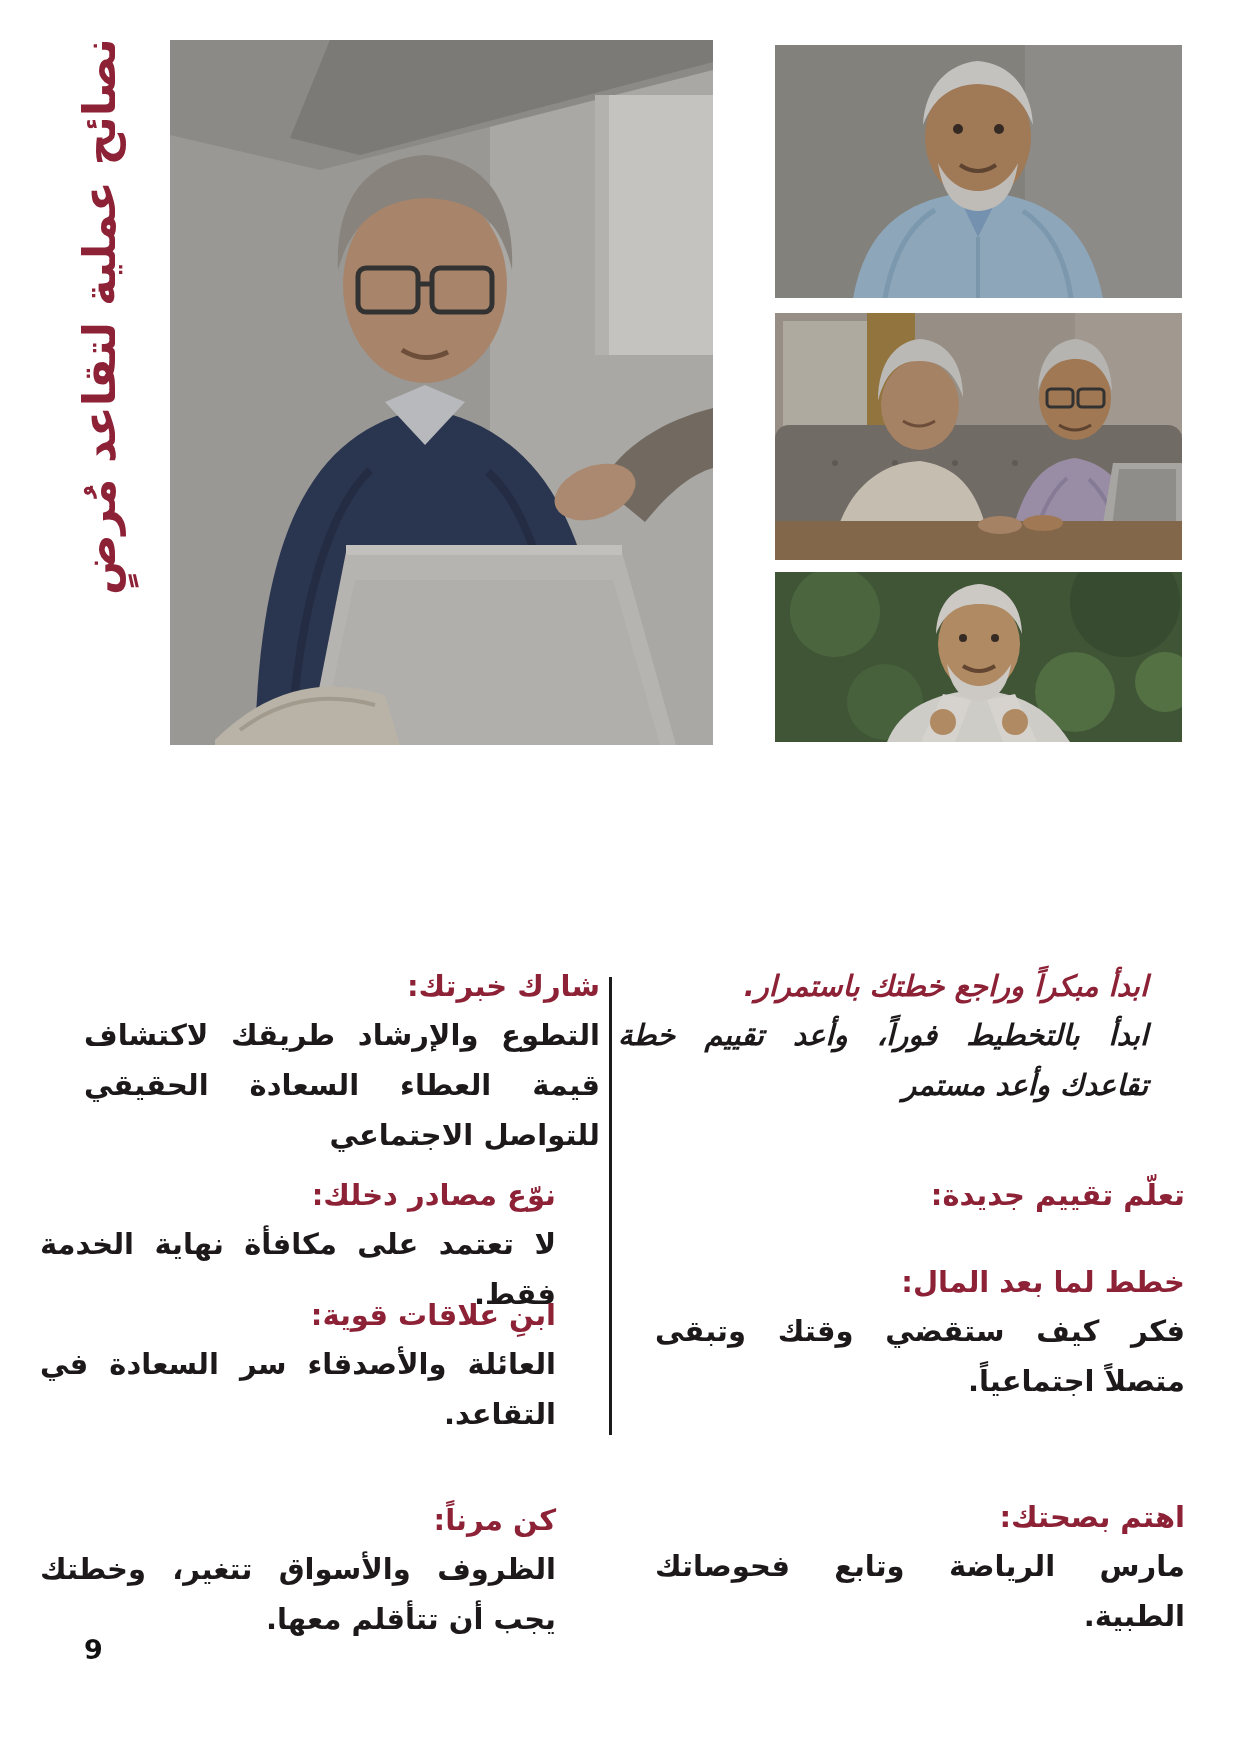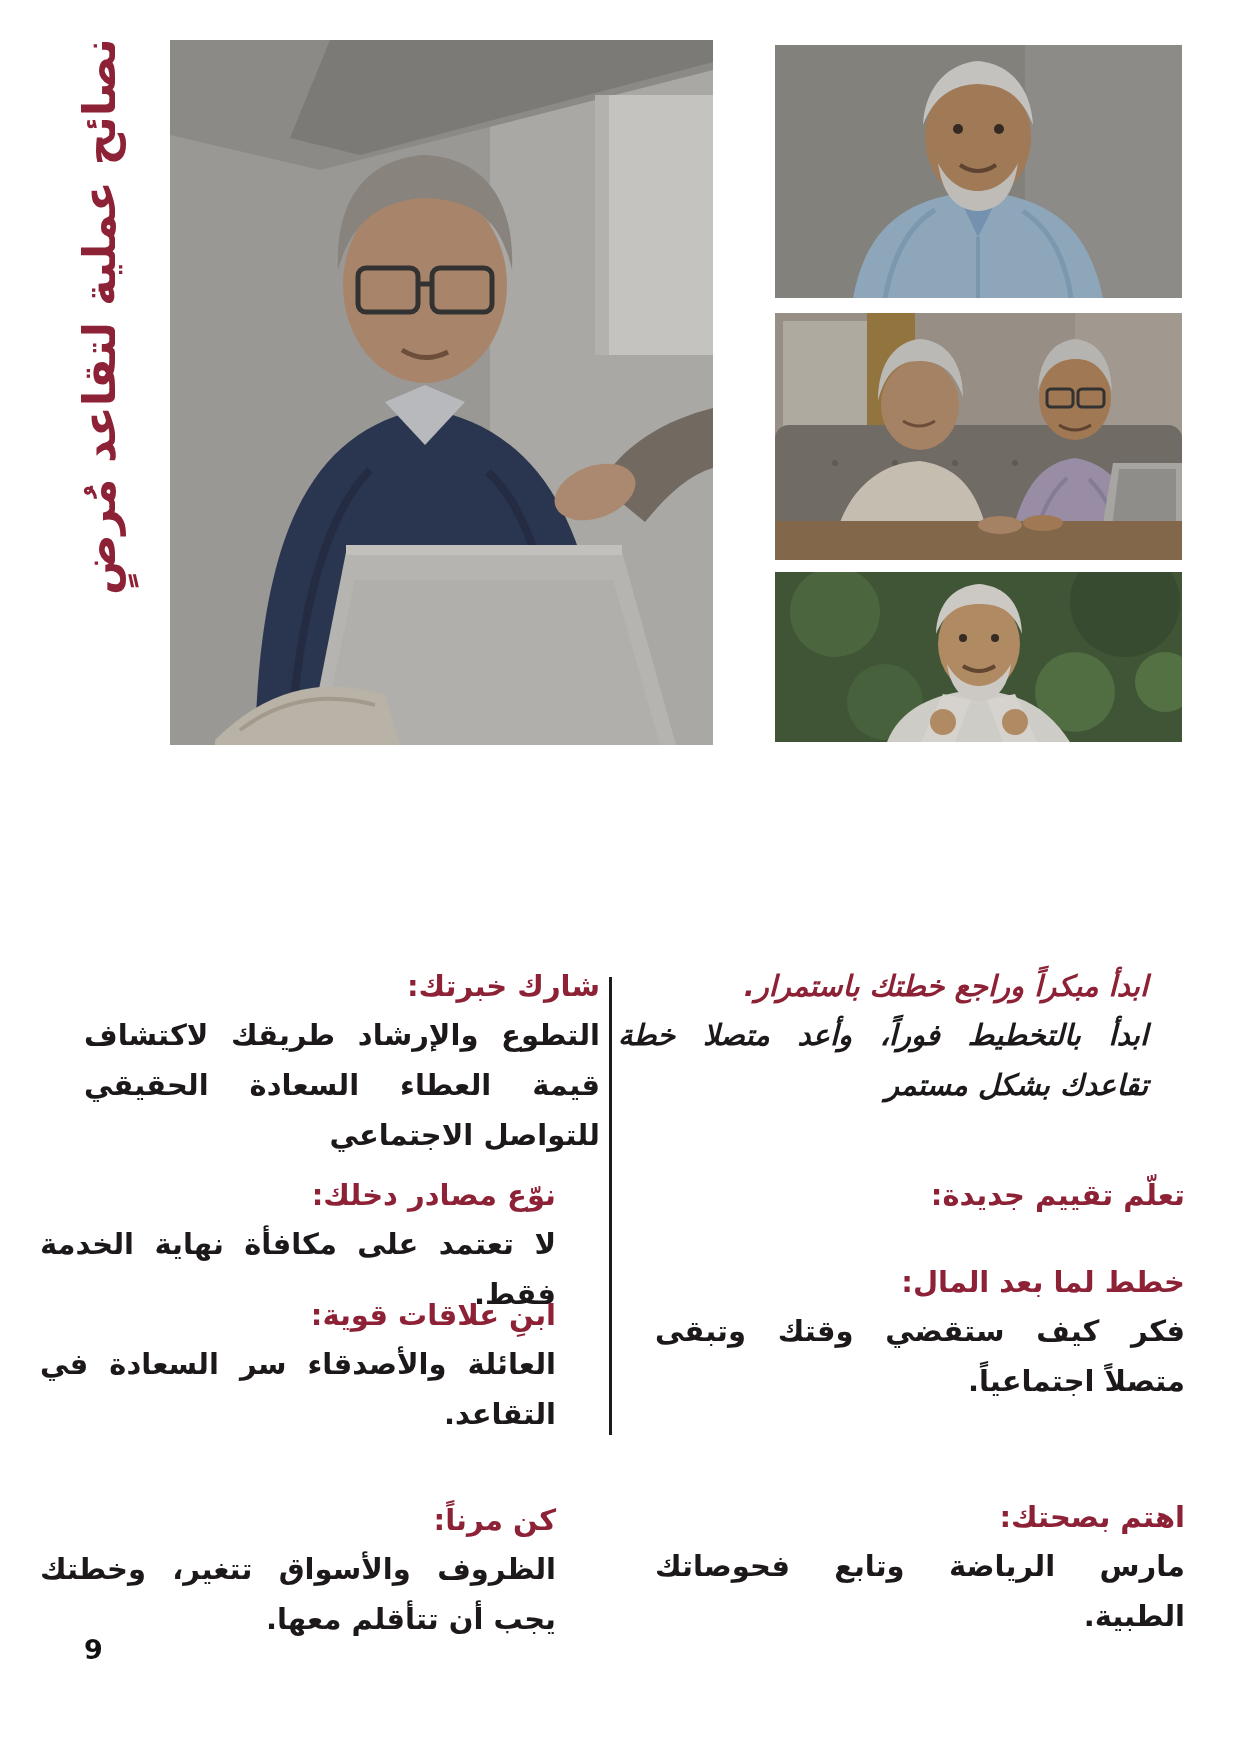--- a/index.html
+++ b/index.html
@@ -201,21 +201,21 @@
       <circle cx="168" cy="150" r="13" fill="#c79c6f"></circle>
       <circle cx="240" cy="150" r="13" fill="#c79c6f"></circle>
       <rect width="407" height="170" fill="#140b0b" opacity="0.12"></rect>
     </svg>
   </div>
 
   <div class="divider"></div>
 
   <div class="section r1">
     <div class="heading">ابدأ مبكراً وراجع خطتك باستمرار.</div>
-    <div class="body">ابدأ بالتخطيط فوراً، وأعد متصلا خطة تقاعدك بشكل مستمر</div>
+    <div class="body">ابدأ بالتخطيط فوراً، وأعد تقييم خطة تقاعدك وأعد مستمر</div>
   </div>
   <div class="section r2">
     <div class="heading">تعلّم تقييم جديدة:</div>
   </div>
   <div class="section r3">
     <div class="heading">خطط لما بعد المال:</div>
     <div class="body">فكر كيف ستقضي وقتك وتبقى متصلاً اجتماعياً.</div>
   </div>
   <div class="section r4">
     <div class="heading">اهتم بصحتك:</div>

